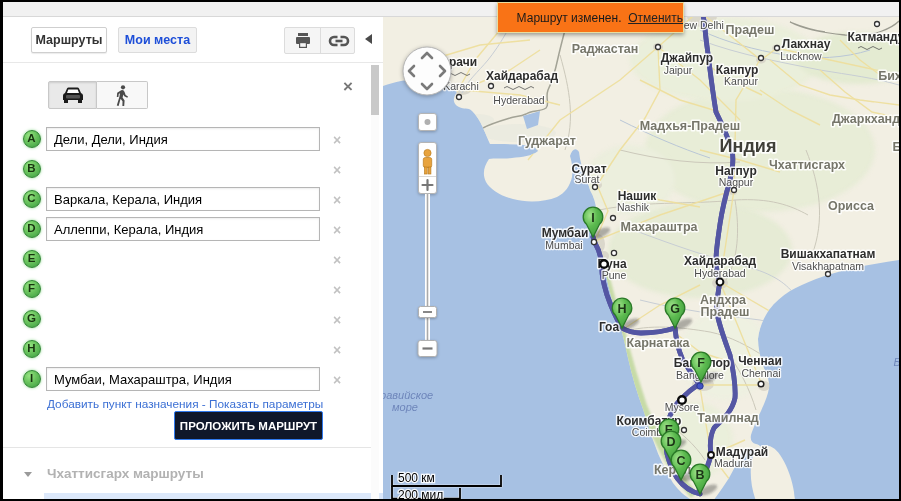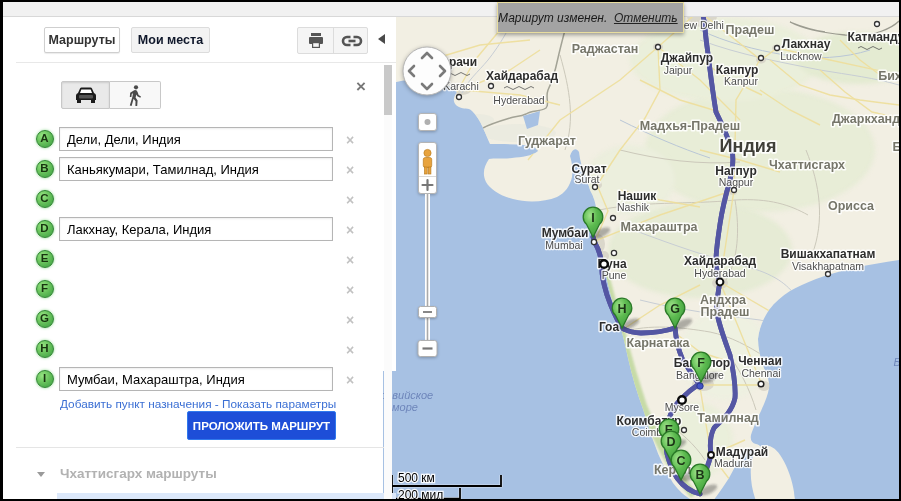--- a/index.html
+++ b/index.html
@@ -1,53 +1,53 @@
 <!DOCTYPE html>
 <html><head>
 <meta charset="utf-8">
 <style>
 * { margin:0; padding:0; box-sizing:border-box; }
 html,body { width:901px; height:501px; overflow:hidden; }
 body { background:#000; font-family:"Liberation Sans", sans-serif; position:relative; }
 #stage { position:absolute; left:3px; top:2px; width:896px; height:497px; background:#fff; overflow:hidden; }
 
-#panel { position:absolute; left:13px; top:0; width:380px; height:369px; background:#fff; }
+#panel { position:absolute; left:0; top:0; width:380px; height:369px; background:#fff; }
 #topbar { position:absolute; left:0; top:0; width:896px; height:15px; background:#f1f1f1; border-bottom:1px solid #d8d8d8; z-index:5; }
 .tabbtn { position:absolute; top:25px; height:26px; font-size:12.5px; font-weight:bold; text-align:center; border:1px solid #cfcfcf; border-radius:2px; line-height:24px; }
 #btn-routes { left:28px; width:76px; background:#fff; color:#333; box-shadow:0 1px 1px rgba(0,0,0,.08); }
-#btn-places { left:115px; width:79px; background:#f3f3f3; color:#0f172a; border-color:#dcdcdc; }
+#btn-places { left:115px; width:79px; background:#f3f3f3; color:#1d4ed8; border-color:#dcdcdc; }
 #iconbtns { position:absolute; left:281px; top:25px; width:71px; height:27px; border:1px solid #dcdcdc; border-radius:2px; background:#f5f5f5; }
 #iconbtns .sep { position:absolute; left:35px; top:0; width:1px; height:25px; background:#dcdcdc; }
 #collapse { position:absolute; left:362px; top:32px; width:0; height:0; border-top:5.5px solid transparent; border-bottom:5.5px solid transparent; border-right:7px solid #4a4a4a; }
 #hsep1 { position:absolute; left:0; top:60px; width:380px; height:1px; background:#e8e8e8; }
 
 #modes { position:absolute; left:45px; top:79px; width:100px; height:28px; }
 .mode { position:absolute; top:0; height:28px; border:1px solid #c8c8c8; }
 #mode-car { left:0; width:49px; background:#e9e9e9; border-radius:2px 0 0 2px; box-shadow:inset 0 1px 2px rgba(0,0,0,.12); }
 #mode-walk { left:49px; width:51px; background:#f8f8f8; border-radius:0 2px 2px 0; border-left:none; }
 #closex { position:absolute; left:340px; top:77px; width:16px; height:16px; color:#777; font-size:17px; font-weight:bold; line-height:16px; }
 
 .wp { position:absolute; left:0; width:380px; height:24px; }
 .wp .circ { position:absolute; left:20px; top:3px; width:18px; height:18px; border-radius:50%; background:radial-gradient(circle at 35% 30%, #97e583 0%, #68c25c 45%, #4aa94a 80%); border:1.5px solid #2f8632; box-shadow:0 0 3px rgba(90,200,90,.7); }
 .wp .circ span { position:absolute; left:0; top:1px; width:15px; text-align:center; font-size:11.5px; font-weight:bold; color:#17340f; }
 .wp .inp { position:absolute; left:43px; top:0; width:274px; height:24px; border:1px solid #b5b5b5; font-size:13px; color:#000; padding:0 4px 8px 7px; line-height:23px; white-space:nowrap; overflow:hidden; background:#fff; box-shadow:inset 0 1px 2px rgba(0,0,0,.08); }
 .wp .del { position:absolute; left:330px; top:5px; color:#c2c2c2; font-size:14px; font-weight:bold; }
 #addlink { position:absolute; left:44px; top:395px; font-size:11.8px; color:#3b6fd4; }
-#gobtn { position:absolute; left:171px; top:409px; width:149px; height:29px; background:#1d4ed8; border:1px solid #3079ed; border-radius:2px; color:#fff; font-size:11.5px; font-weight:bold; text-align:center; line-height:28px; }
+#gobtn { position:absolute; left:171px; top:409px; width:149px; height:29px; background:#0f172a; border:1px solid #3079ed; border-radius:2px; color:#fff; font-size:11.5px; font-weight:bold; text-align:center; line-height:28px; }
 #hsep2 { position:absolute; left:0; top:445px; width:368px; height:1px; background:#e5e5e5; }
 #sugg { position:absolute; left:44px; top:464px; font-size:13.5px; font-weight:bold; color:#b2b2b2; }
 #suggtri { position:absolute; left:21px; top:470px; width:0; height:0; border-left:4.5px solid transparent; border-right:4.5px solid transparent; border-top:5.5px solid #9a9a9a; }
 #bluebar { position:absolute; left:41px; top:491px; width:339px; height:6px; background:#dce8fa; }
 
 #sbtrack { position:absolute; left:368px; top:63px; width:8px; height:434px; background:#fbfbfb; }
 #sbthumb { position:absolute; left:368px; top:63px; width:8px; height:50px; background:#c9c9c9; }
 
 #map { position:absolute; left:380px; top:0; width:516px; height:497px; background:#a4bfe1; }
 
-#toast { position:absolute; left:494px; top:0; z-index:6; width:187px; height:31px; background:#a3a3a3; border:1px solid #e8dd9f; box-shadow:0 2px 4px rgba(0,0,0,.35); font-size:12px; color:#1a1a1a; line-height:30px; text-align:left;font-style:italic; }
+#toast { position:absolute; left:494px; top:0; z-index:6; width:187px; height:31px; background:#f97316; border:1px solid #e8dd9f; box-shadow:0 2px 4px rgba(0,0,0,.35); font-size:12px; color:#1a1a1a; line-height:30px; text-align:right; }
 #toast a { color:#222; text-decoration:underline; }
 </style>
 </head>
 <body>
 <div id="stage">
   <div id="map">
   <svg width="516" height="497" viewBox="383 2 516 497" style="position:absolute;left:0;top:0">
   <defs>
     <radialGradient id="pg" cx="0.35" cy="0.28" r="0.8">
       <stop offset="0" stop-color="#a2e38c"></stop>
@@ -390,34 +390,34 @@
         <div class="circ">
           <span>A</span>
         </div>
         <div class="inp">Дели, Дели, Индия</div>
         <div class="del">×</div>
       </div>
     <div class="wp" style="top:155px">
         <div class="circ">
           <span>B</span>
         </div>
-        <div class="inp">Каньякумари, Тамилнад, Индия</div>
         <div class="del">×</div>
       </div>
     <div class="wp" style="top:185px">
         <div class="circ">
           <span>C</span>
         </div>
+        <div class="inp">Варкала, Керала, Индия</div>
         <div class="del">×</div>
       </div>
     <div class="wp" style="top:215px">
         <div class="circ">
           <span>D</span>
         </div>
-        <div class="inp">Лакхнау, Керала, Индия</div>
+        <div class="inp">Аллеппи, Керала, Индия</div>
         <div class="del">×</div>
       </div>
     <div class="wp" style="top:245px">
         <div class="circ">
           <span>E</span>
         </div>
         <div class="del">×</div>
       </div>
     <div class="wp" style="top:275px">
         <div class="circ">

